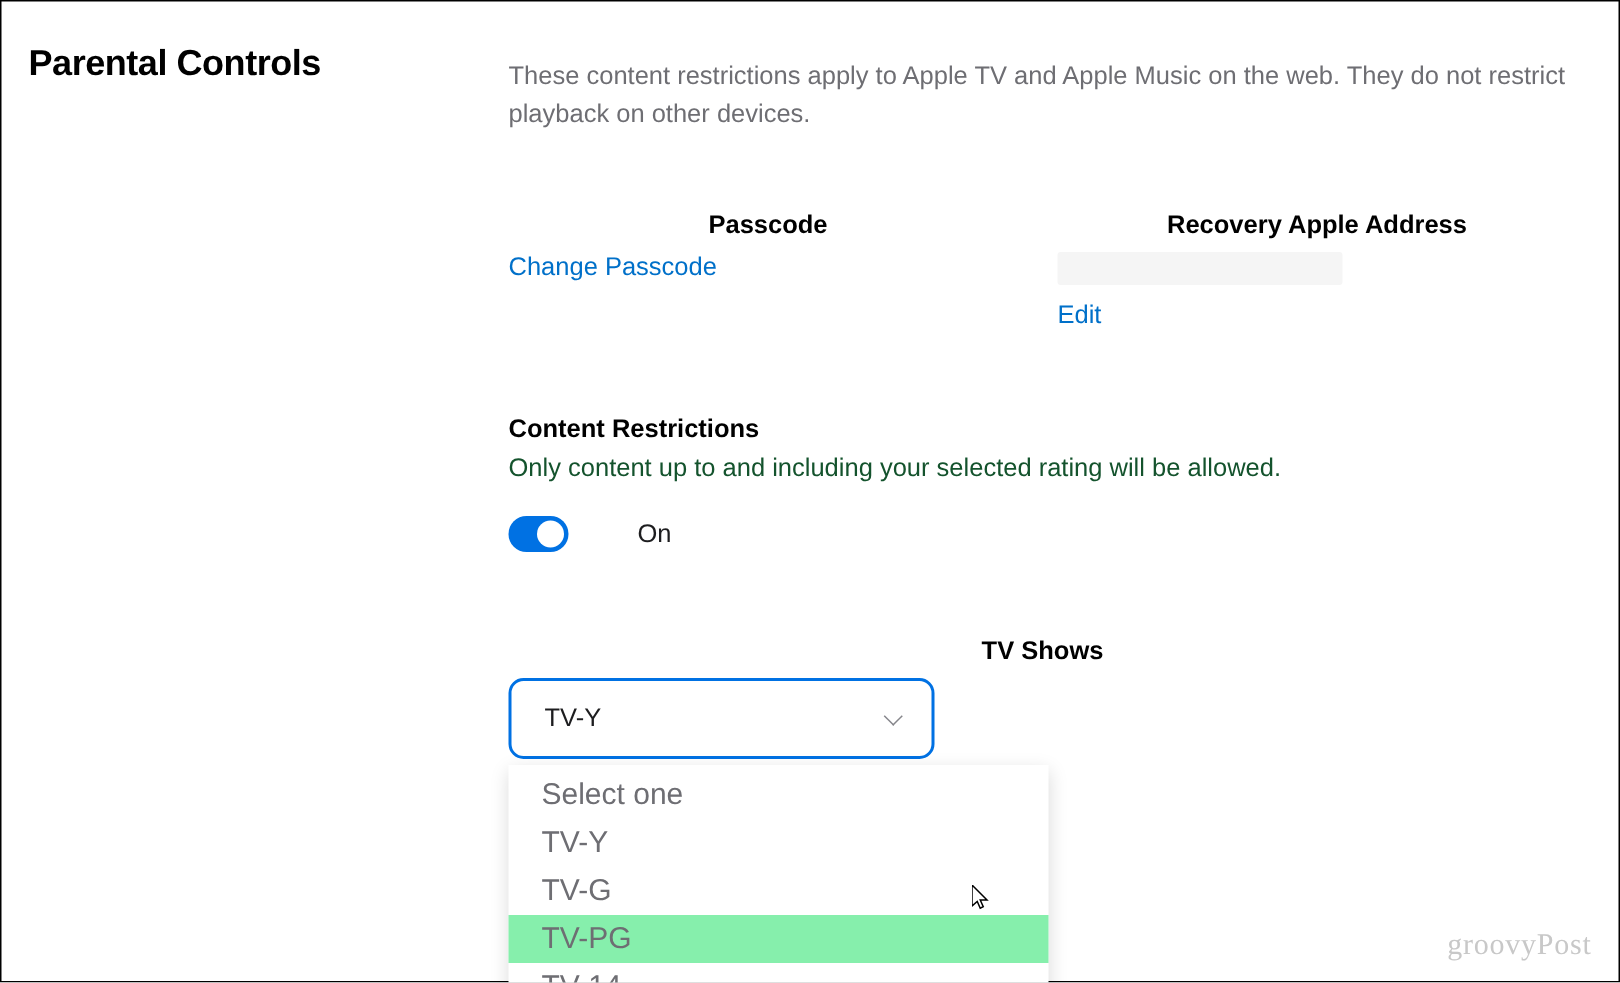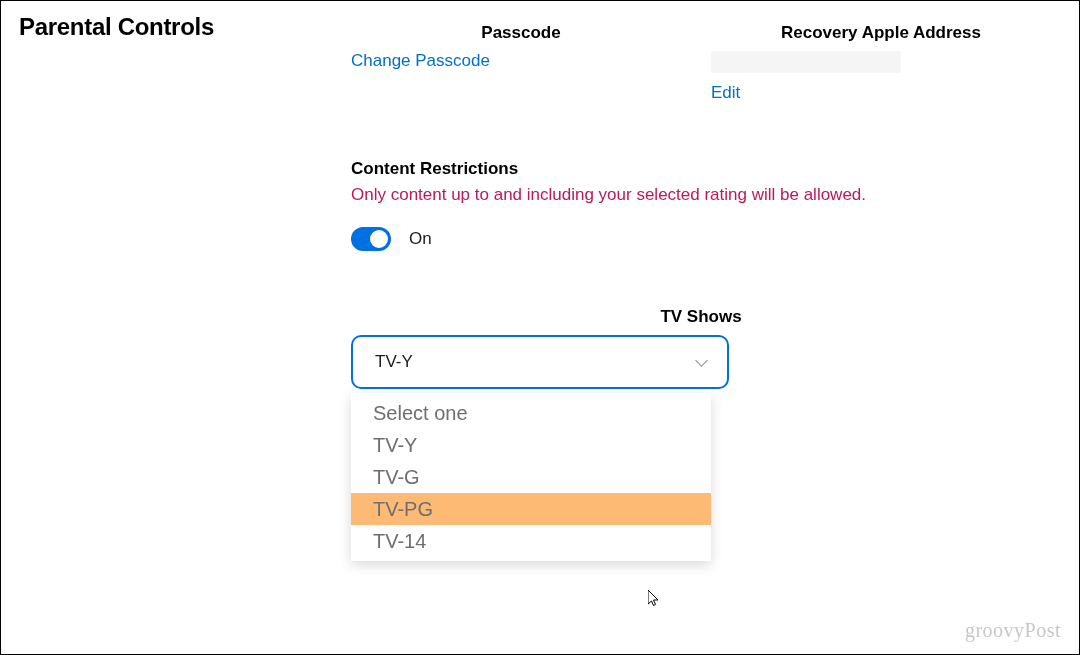--- a/index.html
+++ b/index.html
@@ -11,24 +11,23 @@
       font-family: -apple-system, BlinkMacSystemFont, "Segoe UI", Helvetica, Arial, sans-serif;
       width: 1080px;
       height: 655px;
       background: #fff;
       position: relative;
     }
     .container {
       border: 1px solid #000;
       width: 1080px;
       height: 655px;
-      padding: 12px 18px;
-      display: flex;
-      position: relative;
-      gap: 12px;
+      padding: 28px 18px;
+      display: flex;
+      position: relative;
     }
     .left-column {
       width: 320px;
       flex-shrink: 0;
     }
     .page-title {
       font-size: 24px;
       font-weight: 700;
       color: #000;
       letter-spacing: -0.3px;
@@ -72,21 +71,21 @@
       margin-bottom: 10px;
     }
     .section-title {
       font-size: 17px;
       font-weight: 700;
       color: #000;
       margin-bottom: 6px;
     }
     .section-desc {
       font-size: 17px;
-      color: #be185d;
+      color: #14532d;
       margin-bottom: 22px;
     }
     .toggle-row {
       display: flex;
       align-items: center;
       gap: 18px;
       margin-bottom: 56px;
     }
     .toggle {
       width: 40px;
@@ -101,24 +100,25 @@
       height: 18px;
       background: #fff;
       border-radius: 50%;
       position: absolute;
       right: 3px;
       top: 3px;
     }
     .toggle-label {
       font-size: 17px;
       color: #1d1d1f;
+      margin-left: 28px;
     }
     .select-wrapper {
       position: relative;
-      width: 378px;
+      width: 284px;
     }
     .select-box {
       width: 100%;
       height: 54px;
       border: 2px solid #0071e3;
       border-radius: 10px;
       display: flex;
       align-items: center;
       justify-content: space-between;
       padding: 0 18px 0 22px;
@@ -156,21 +156,21 @@
       z-index: 10;
     }
     .dropdown-item {
       font-size: 20px;
       color: #6e6e73;
       padding: 1px 22px;
       cursor: default;
       line-height: 1.5;
     }
     .dropdown-item.highlighted {
-      background: #fdba74;
+      background: #86efac;
     }
     .watermark {
       position: absolute;
       bottom: 12px;
       right: 18px;
       font-family: Georgia, 'Times New Roman', serif;
       font-size: 20px;
       color: #c8c8c8;
       letter-spacing: 0.5px;
     }
@@ -184,20 +184,21 @@
   </style>
 </head>
 <body>
 
 <div class="container">
   <div class="left-column">
     <h1 class="page-title">Parental Controls</h1>
   </div>
 
   <div class="right-column">
+    <p class="description">These content restrictions apply to Apple TV and Apple Music on the web. They do not restrict playback on other devices.</p>
 
     <div class="two-col">
       <div class="col">
         <div class="field-label">Passcode</div>
         <div class="link">Change Passcode</div>
       </div>
       <div class="col">
         <div class="field-label">Recovery Apple Address</div>
         <div class="email-placeholder"></div>
         <div class="link">Edit</div>

